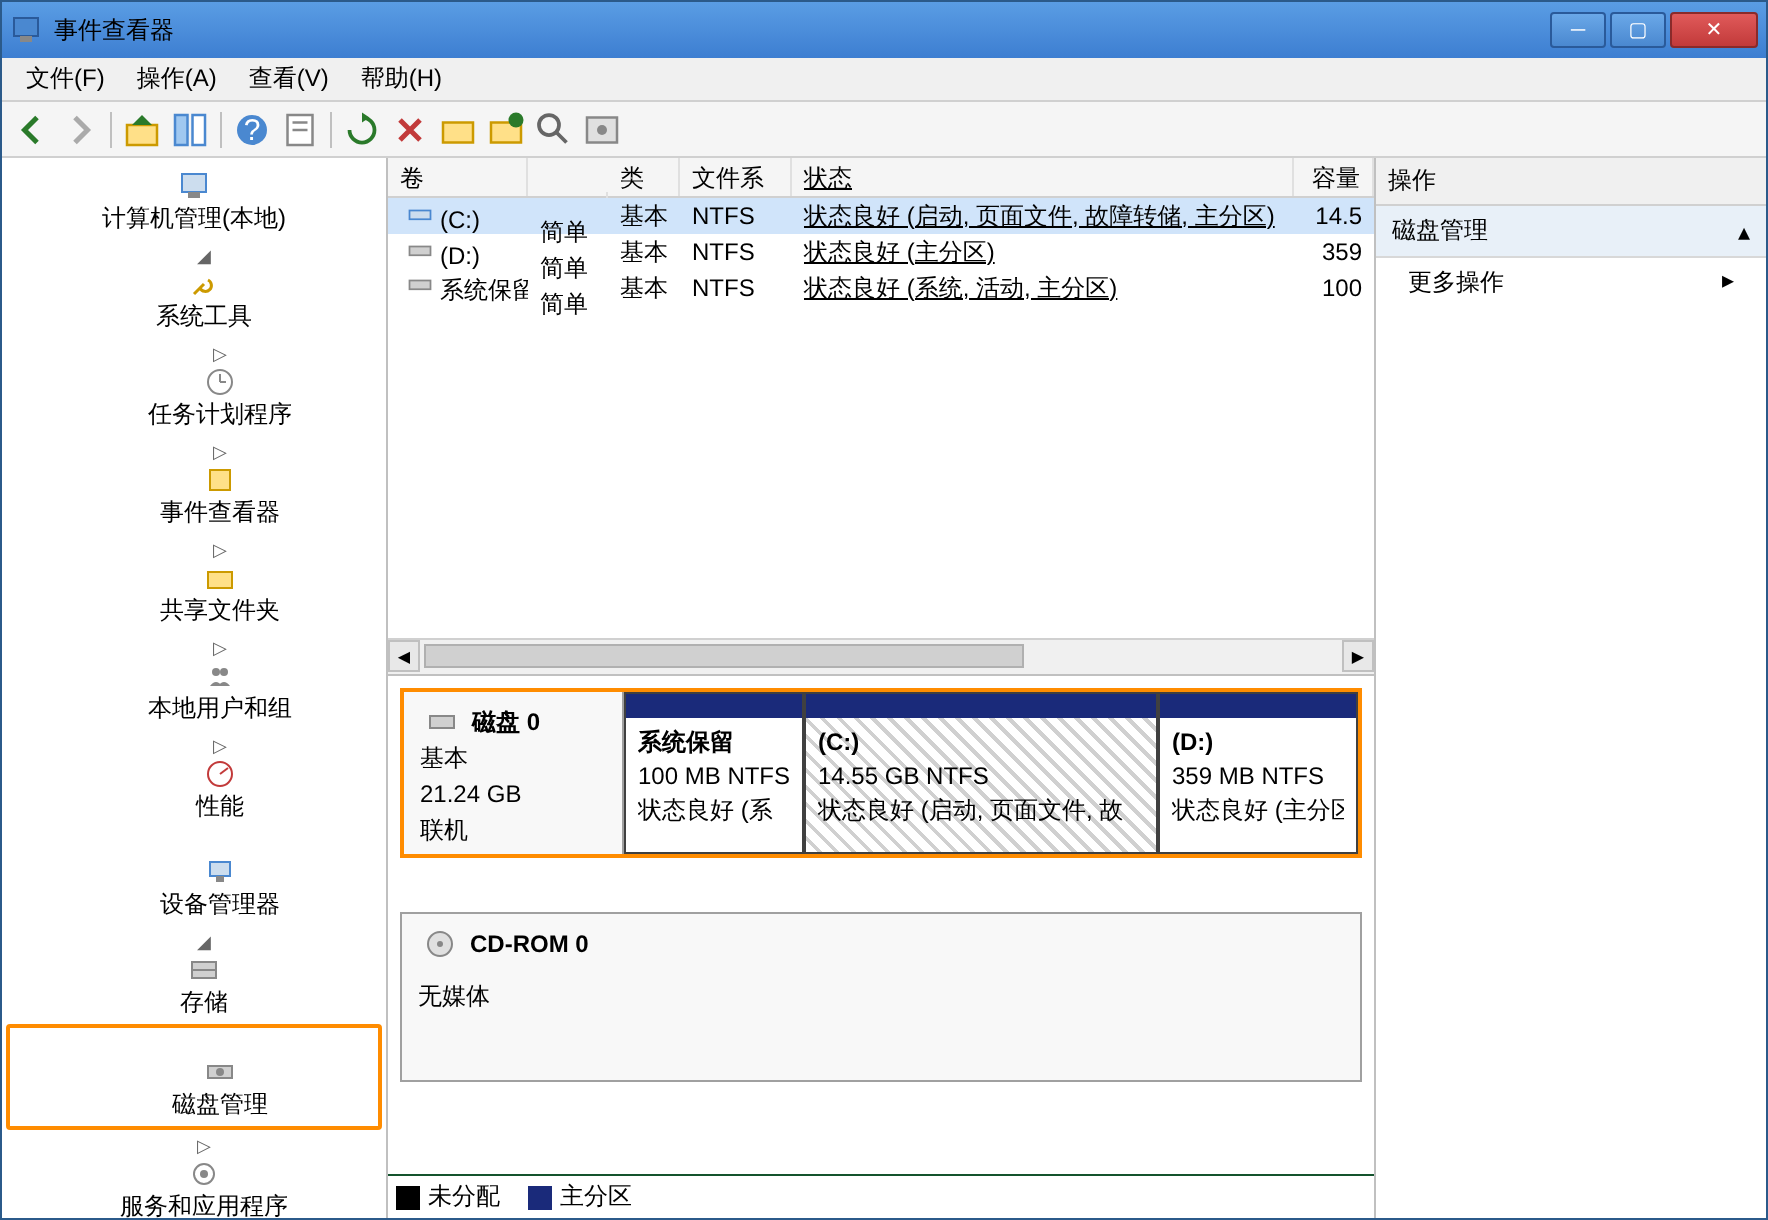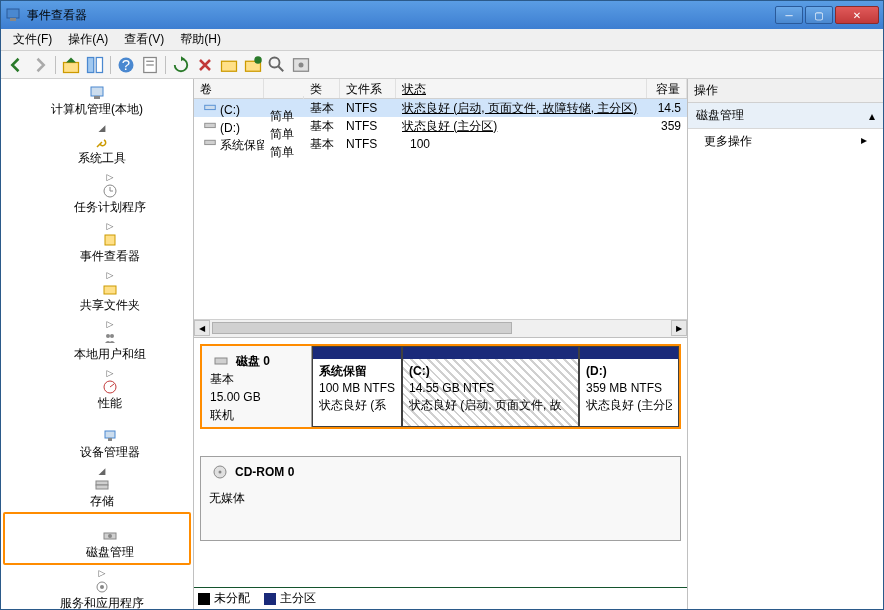--- a/index.html
+++ b/index.html
@@ -316,20 +316,21 @@
       </div>
       <div class="volrow">
         <div class="volcell c-vol"><span class="ticon" style="width:14px;height:14px">
               <svg viewBox="0 0 16 16">
                 <rect x="2" y="6" width="12" height="5" fill="#d0d0d0" stroke="#888"></rect>
               </svg>
             </span><span>系统保留</span></div>
         <div class="volcell c-layout">简单</div>
         <div class="volcell c-type">基本</div>
         <div class="volcell c-fs">NTFS</div>
+        <div class="volcell c-status">状态良好 (系统, 活动, 主分区)</div>
         <div class="volcell c-cap">100</div>
       </div>
     </div>
     <div class="hscroll">
       <div class="arr" style="left:0">◀</div>
       <div class="thumb"></div>
       <div class="arr" style="right:0">▶</div>
     </div>
 
     <div class="disks">
@@ -337,21 +338,21 @@
         <div class="diskinfo">
           <div class="dicon">
               <span class="ticon">
                 <svg viewBox="0 0 16 16">
                   <rect x="2" y="5" width="12" height="6" fill="#d0d0d0" stroke="#888"></rect>
                 </svg>
               </span>
               <span>磁盘 0</span>
             </div>
           <div>基本</div>
-          <div>15.00 GB</div>
+          <div>21.24 GB</div>
           <div>联机</div>
         </div>
         <div class="partstrip">
           <div class="part" style="width:90px">
             <div class="phdr"></div>
             <div class="pbody">
               <div style="font-weight:bold">系统保留</div>
               <div>100 MB NTFS</div>
               <div>状态良好 (系</div>
             </div>

